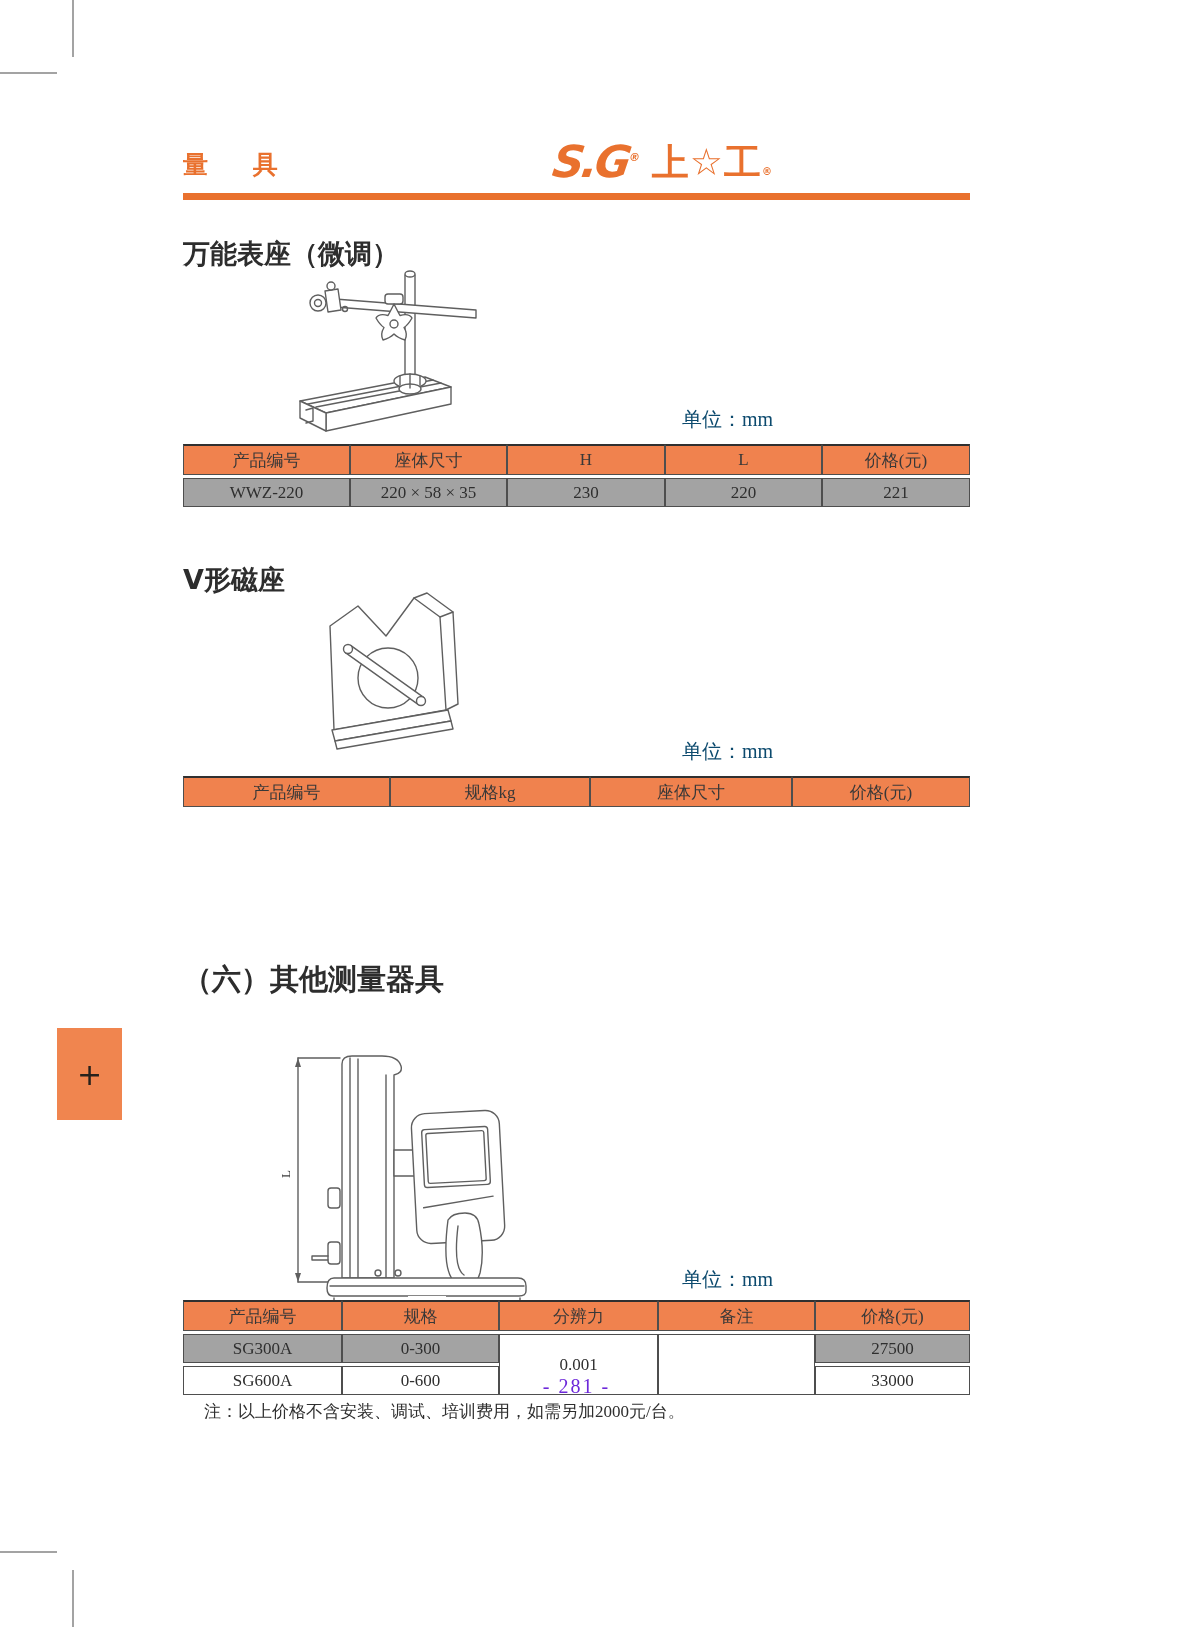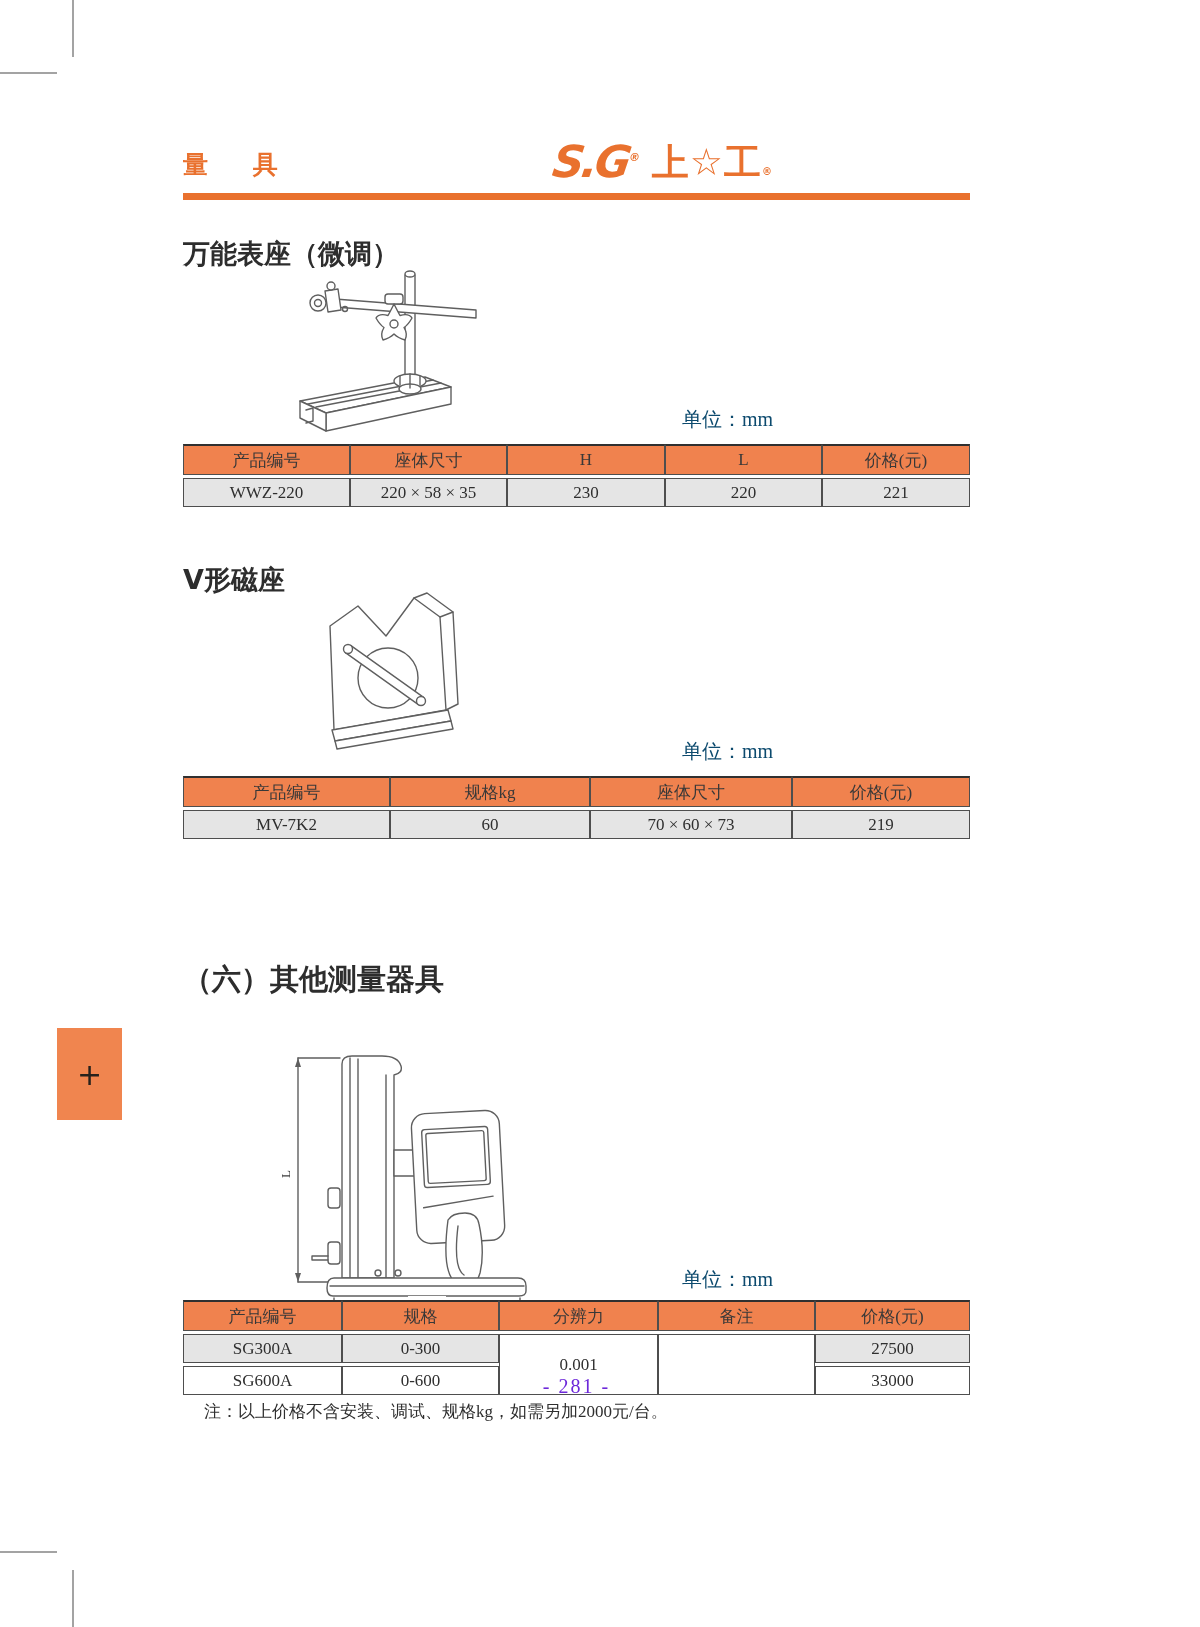--- a/index.html
+++ b/index.html
@@ -39,21 +39,21 @@
     border-collapse:separate; border-spacing:0 3px; table-layout:fixed;
   }
   table.spec th {
     background:#f0824e; border:1px solid #4e4e4e; border-top:2px solid #303030;
     font-weight:normal; font-size:17px; color:#383838; height:28px; padding:0 2px;
   }
   table.spec td {
     border:1px solid #4e4e4e; background:#fff; text-align:center;
     font-size:17px; color:#2f2f2f; height:27px; padding:0 2px;
   }
-  table.spec td.gray { background:#e5e5e5; }
+  table.spec td.gray { background:#a3a3a3; }
 
   .note { position:absolute; left:204px; top:1400px; font-size:17px; color:#2e2e2e; }
   .pagenum { position:absolute; left:183px; width:787px; top:1375px; text-align:center; font-size:20px; letter-spacing:2px; color:#6d28d9; }
 
   .side-tab {
     position:absolute; left:57px; top:1028px; width:65px; height:92px; background:#f0854f;
     display:flex; align-items:center; justify-content:center;
     font-family:"DejaVu Sans","Liberation Sans",sans-serif; font-size:30px; color:#26211c;
   }
 
@@ -181,26 +181,20 @@
       </colgroup>
     <thead>
       <tr>
         <th>产品编号</th>
         <th>规格kg</th>
         <th>座体尺寸</th>
         <th>价格(元)</th>
       </tr>
     </thead>
     <tbody>
-      <tr>
-        <td class="gray">MV-7K2</td>
-        <td class="gray">60</td>
-        <td class="gray">70 × 60 × 73</td>
-        <td class="gray">219</td>
-      </tr>
     </tbody>
   </table>
 
   <div class="sec-title" style="top:960px;font-size:29px">（六）其他测量器具</div>
 
   <svg class="draw" style="left:282px;top:1046px" width="262" height="262" viewBox="0 0 262 262">
 
     <line class="ln" x1="16" y1="12" x2="16" y2="236"></line>
     <polygon points="16,12 13,21 19,21" fill="#5f5f5f"></polygon>
     <polygon points="16,236 13,227 19,227" fill="#5f5f5f"></polygon>
@@ -271,17 +265,17 @@
         <td class="gray">27500</td>
       </tr>
       <tr>
         <td>SG600A</td>
         <td>0-600</td>
         <td>33000</td>
       </tr>
     </tbody>
   </table>
 
-  <div class="note">注：以上价格不含安装、调试、规格kg，如需另加2000元/台。</div>
+  <div class="note">注：以上价格不含安装、调试、培训费用，如需另加2000元/台。</div>
 
   <div class="pagenum">- 281 -</div>
 
 </div>
 
 </body></html>

